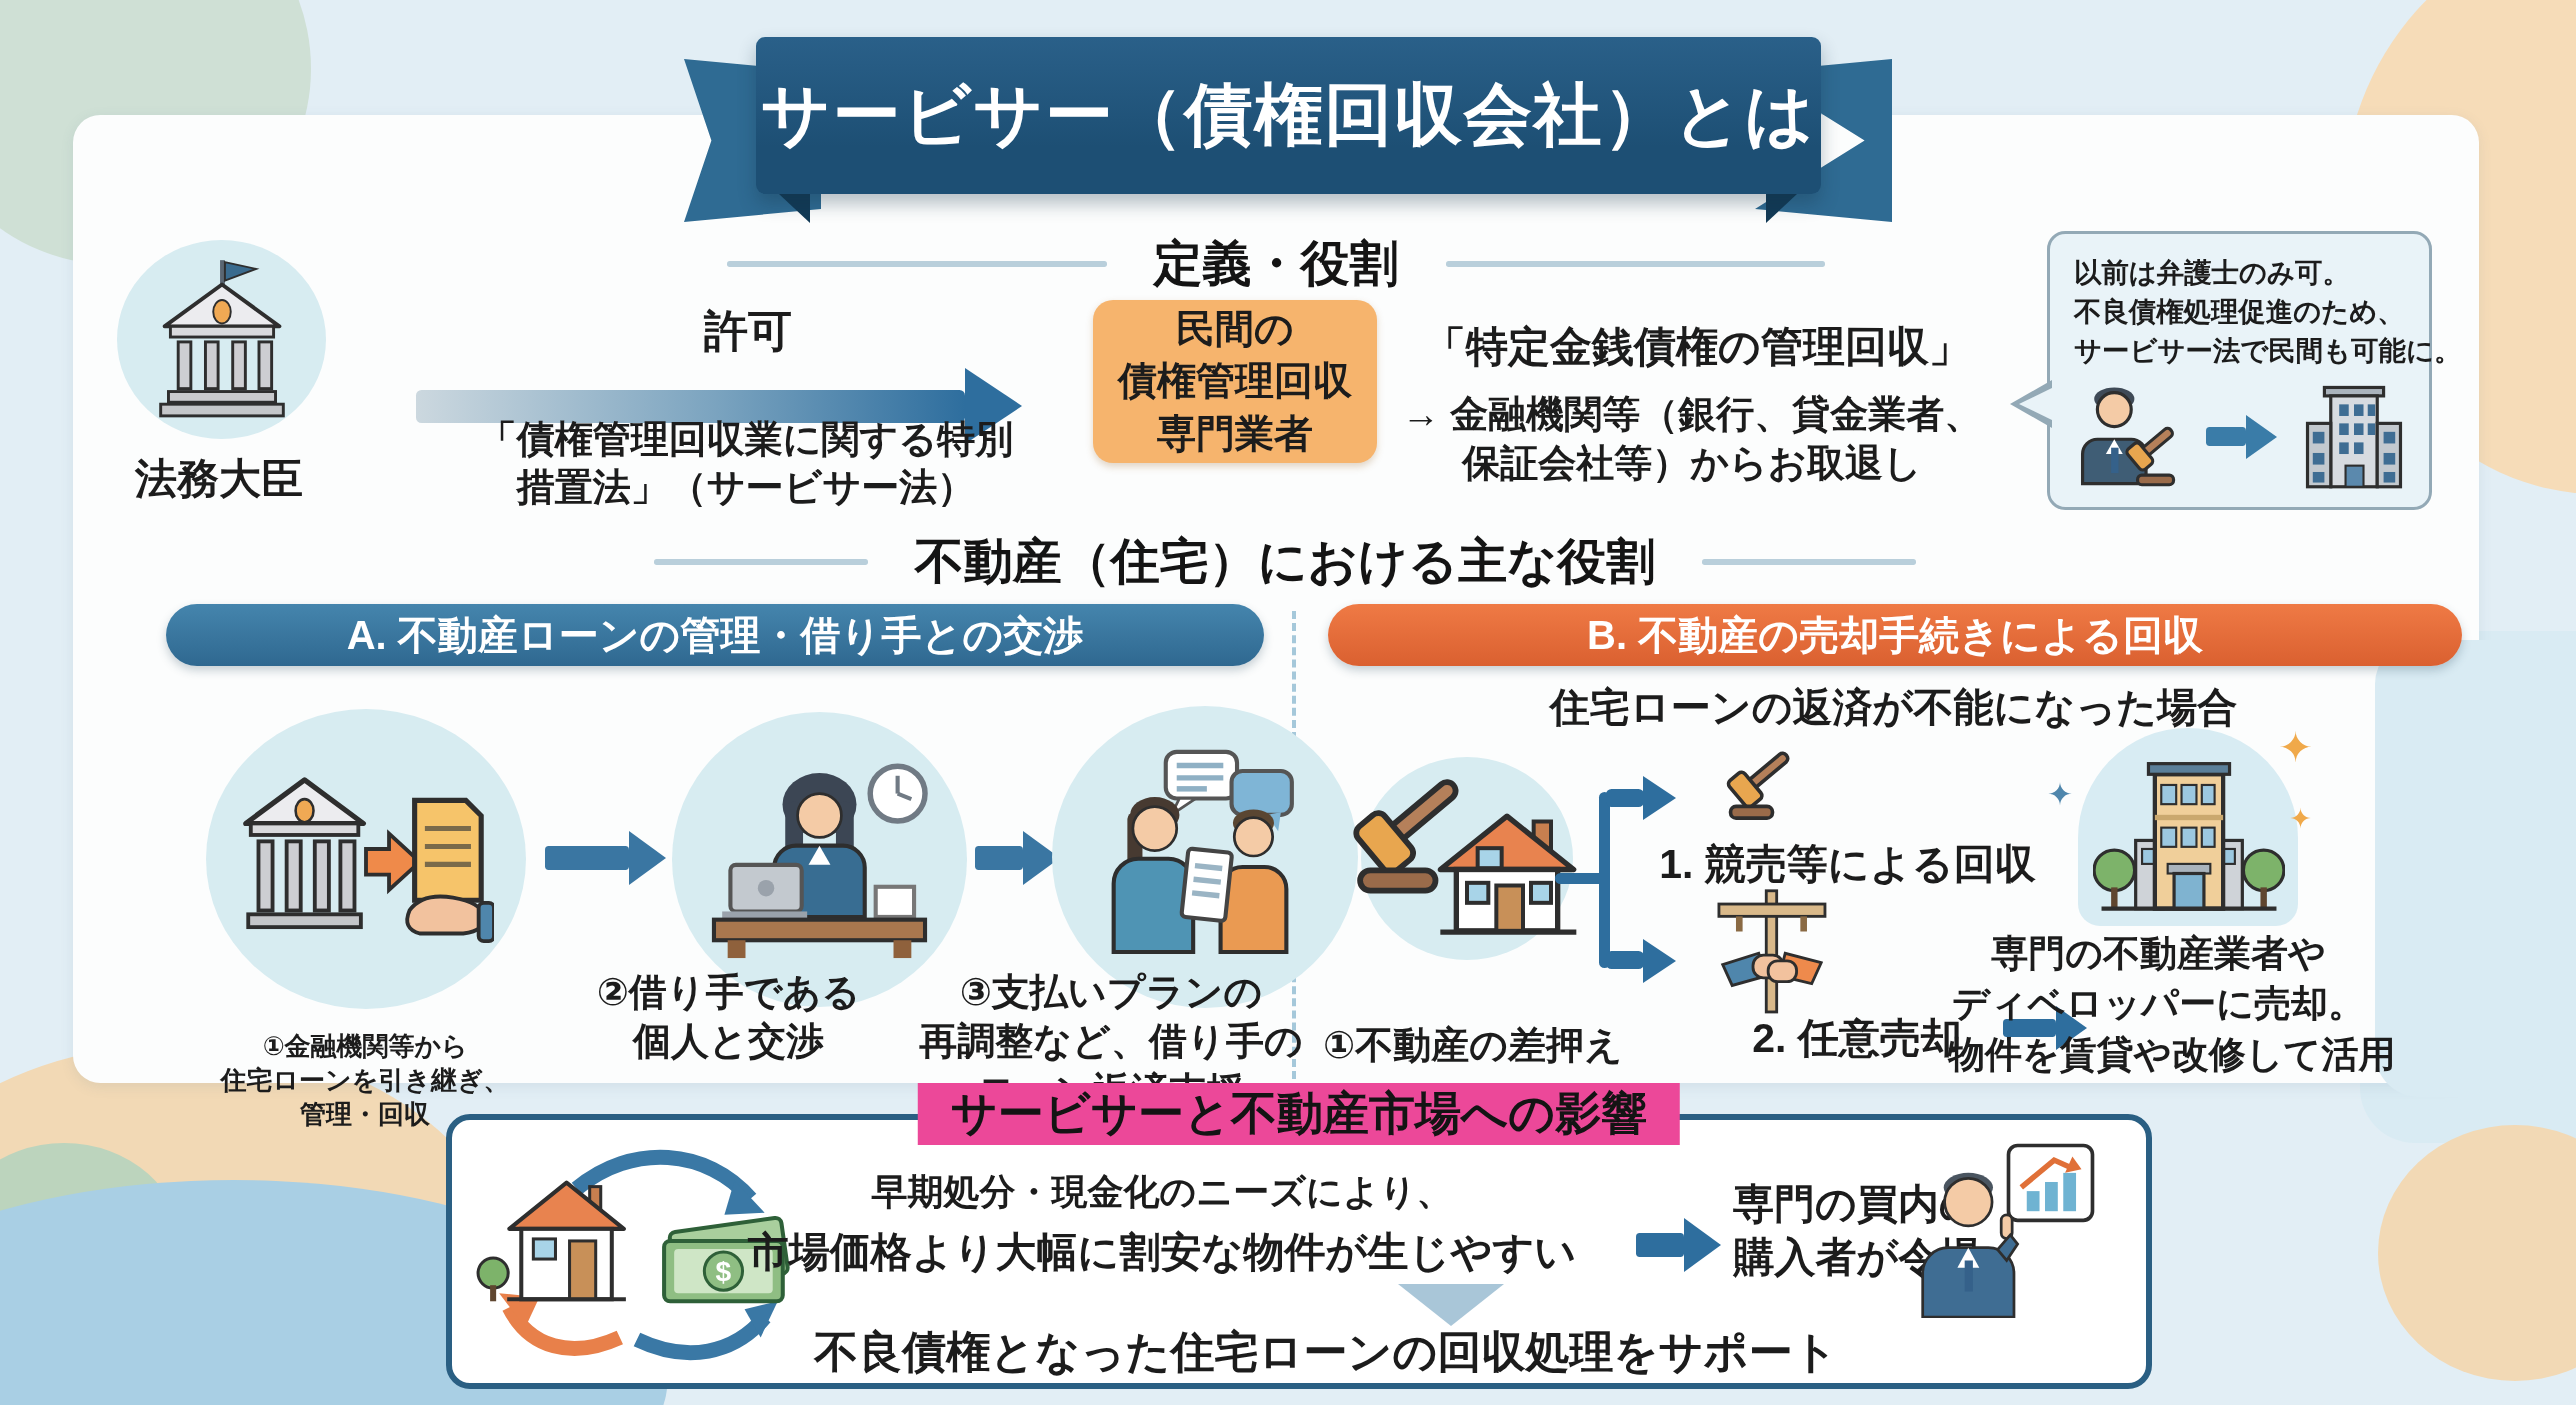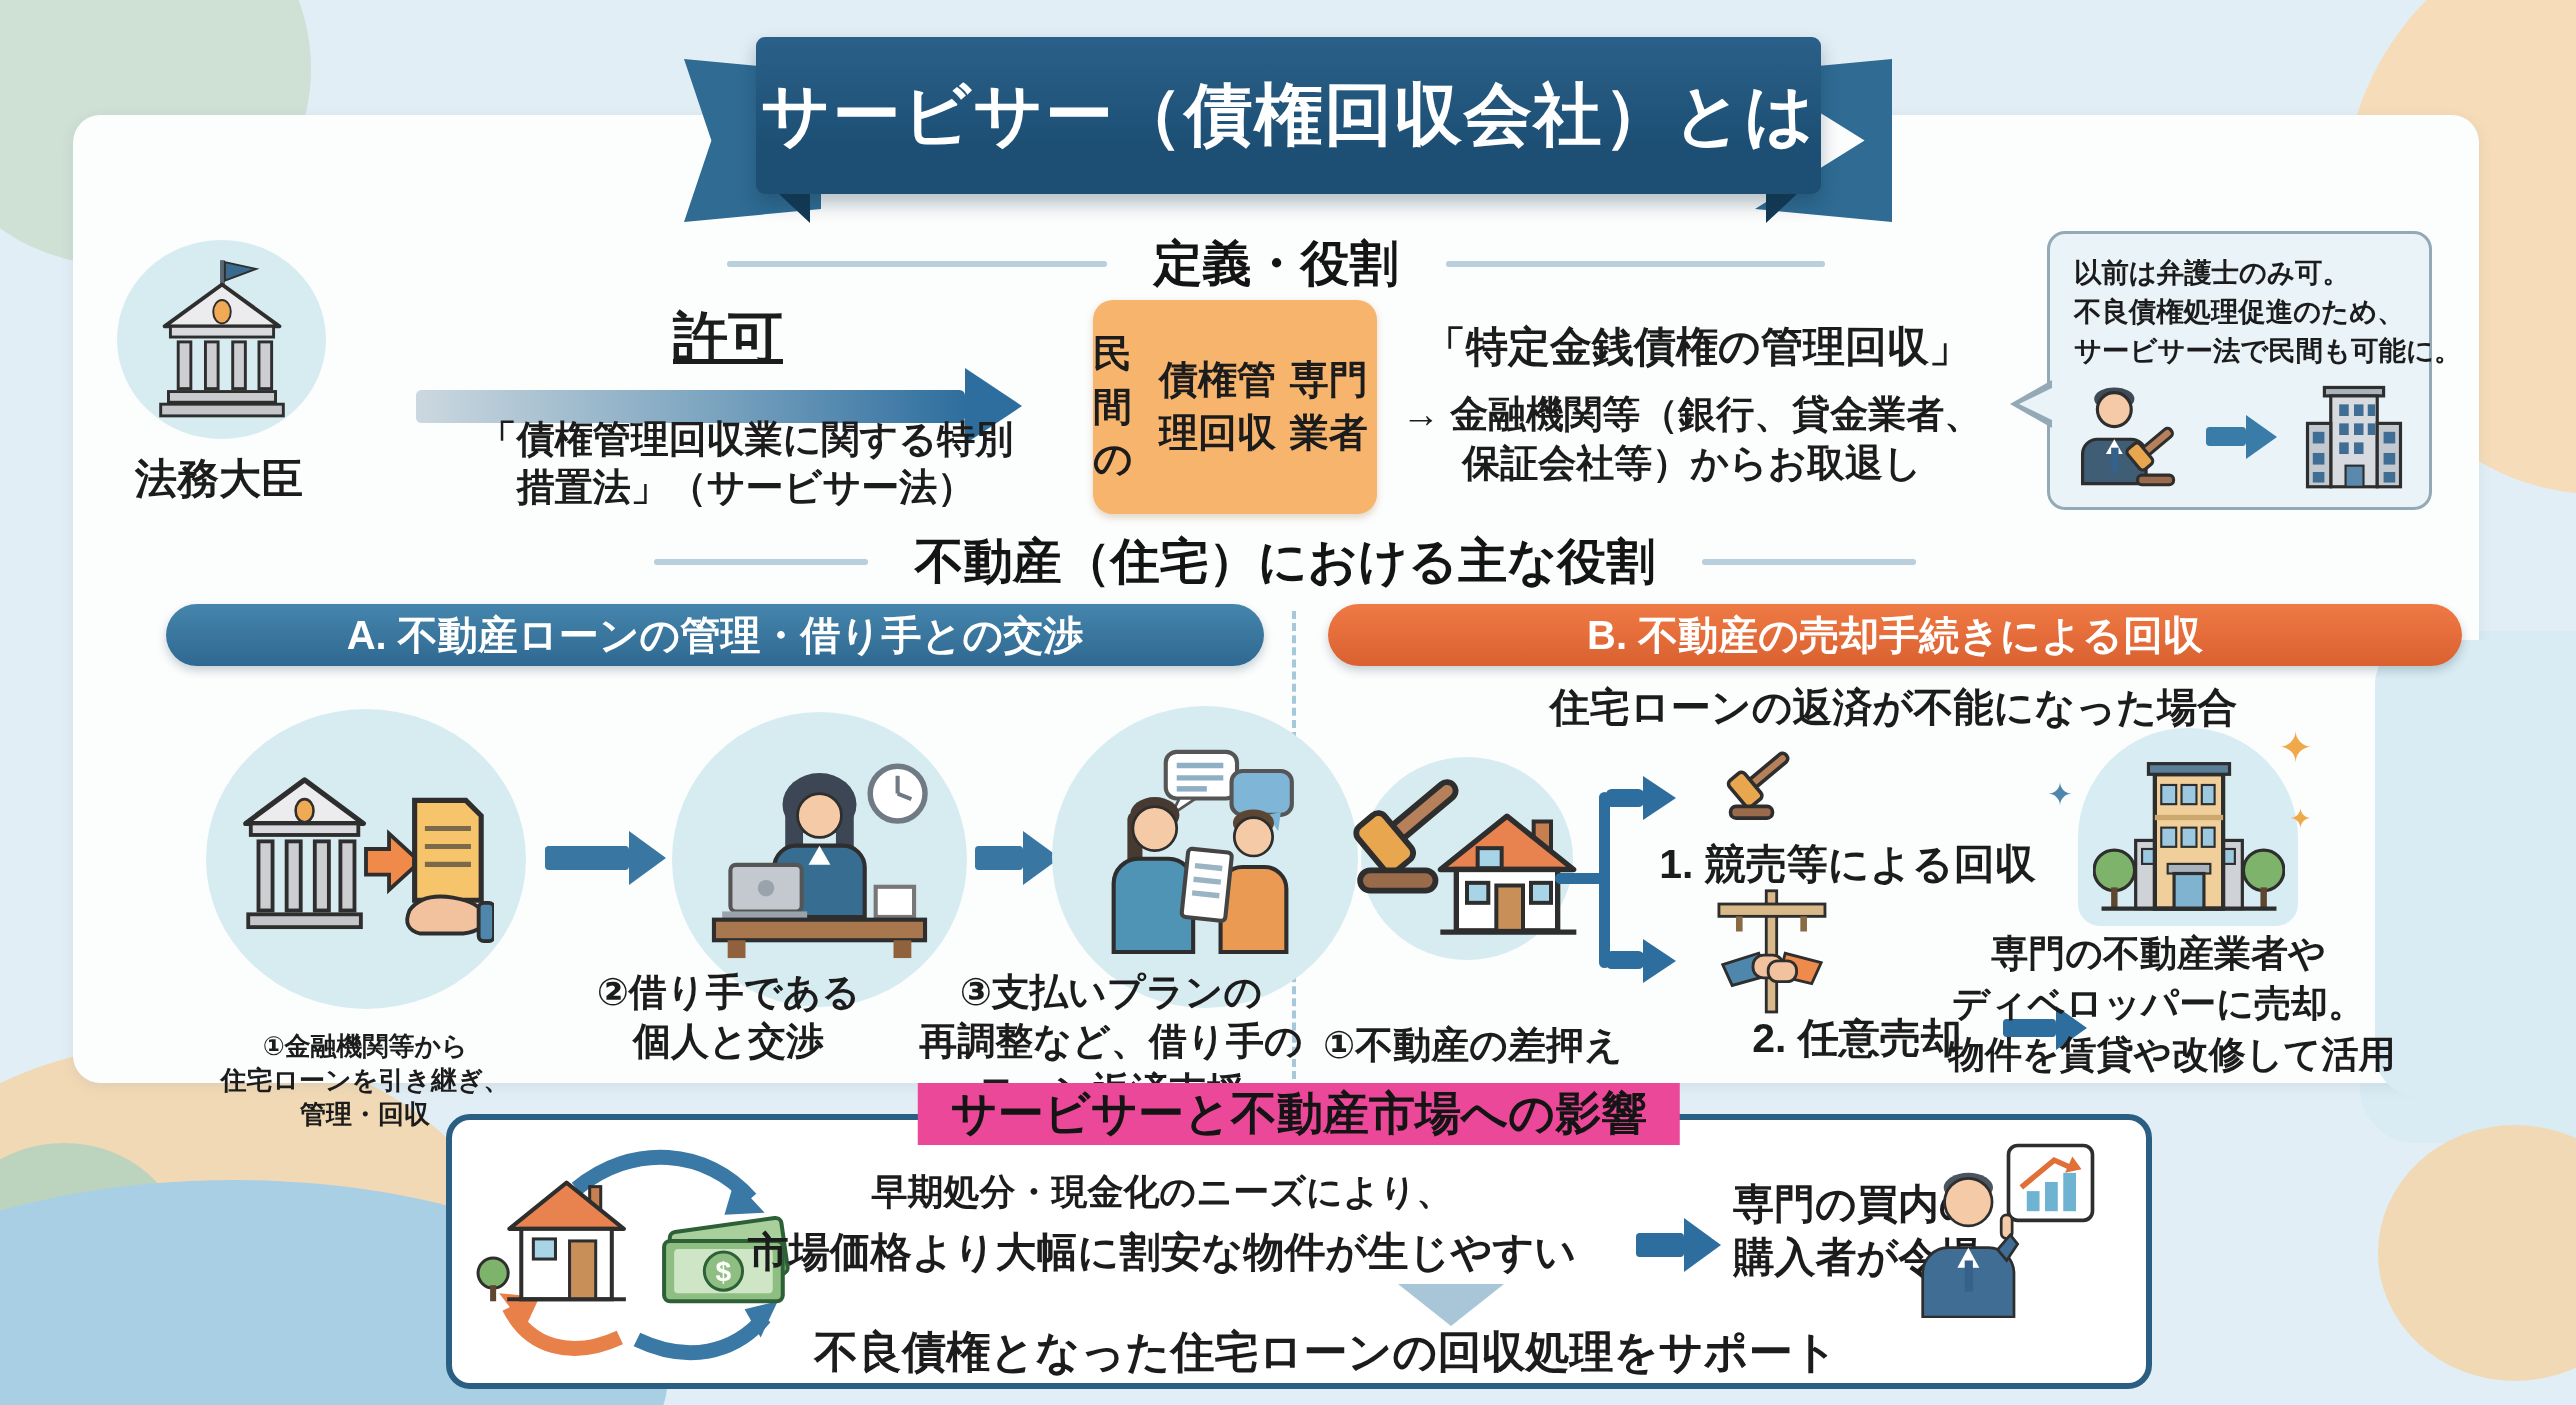--- a/index.html
+++ b/index.html
@@ -94,29 +94,29 @@
       <rect x="58" y="86" width="13" height="48" fill="#cdced2" stroke="#2e2e2e" stroke-width="3"></rect>
       <rect x="86" y="86" width="13" height="48" fill="#cdced2" stroke="#2e2e2e" stroke-width="3"></rect>
       <rect x="113" y="86" width="13" height="48" fill="#cdced2" stroke="#2e2e2e" stroke-width="3"></rect>
       <rect x="20" y="137" width="110" height="11" fill="#c9cacd" stroke="#2e2e2e" stroke-width="3"></rect>
       <rect x="12" y="150" width="126" height="12" fill="#c4c6c9" stroke="#2e2e2e" stroke-width="3"></rect>
     </svg>
   </span>
 </div>
 <div class="t" style="left:50px;top:452px;width:338px;font-size:42px;z-index:3;">法務大臣</div>
 
-<div class="t" style="left:591px;top:302px;width:274px;font-size:55px;z-index:3;text-decoration:underline;">許可</div>
+<div class="t" style="left:611px;top:302px;width:274px;font-size:44px;z-index:3;">許可</div>
 <div class="arr" style="left:416px;top:368px;z-index:3;">
   <div class="grad-sh" style="width:549px;"></div>
   <div class="grad-hd"></div>
 </div>
 <div class="t" style="left:467px;top:415px;width:558px;font-size:38px;z-index:3;">「債権管理回収業に関する特別</div>
 <div class="t" style="left:467px;top:463px;width:558px;font-size:38px;z-index:3;">措置法」（サービサー法）</div>
 
-<div style="position:absolute;left:1093px;top:300px;width:284px;height:214px;background:#f6b46d;border-radius:20px;z-index:3;display:flex;flex-direction:row;align-items:center;justify-content:center;line-height:1.35;font-size:39px;box-shadow:0 3.7px 7.3px rgba(150,100,40,.25);">
+<div style="position:absolute;left:1093px;top:300px;width:284px;height:163px;background:#f6b46d;border-radius:20px;z-index:3;display:flex;flex-direction:column;align-items:center;justify-content:center;line-height:1.35;font-size:39px;box-shadow:0 3.7px 7.3px rgba(150,100,40,.25);">
   <div>民間の</div>
   <div>債権管理回収</div>
   <div>専門業者</div>
 </div>
 
 <div class="t" style="left:1400px;top:320px;width:595px;font-size:42px;z-index:3;">「特定金銭債権の管理回収」</div>
 <div class="t" style="left:1390px;top:390px;width:604px;font-size:38px;z-index:3;">→ 金融機関等（銀行、貸金業者、</div>
 <div class="t" style="left:1390px;top:439px;width:604px;font-size:38px;z-index:3;">保証会社等）からお取退し</div>
 
 <div class="bubble" style="left:2047px;top:231px;width:379px;height:273px;">

